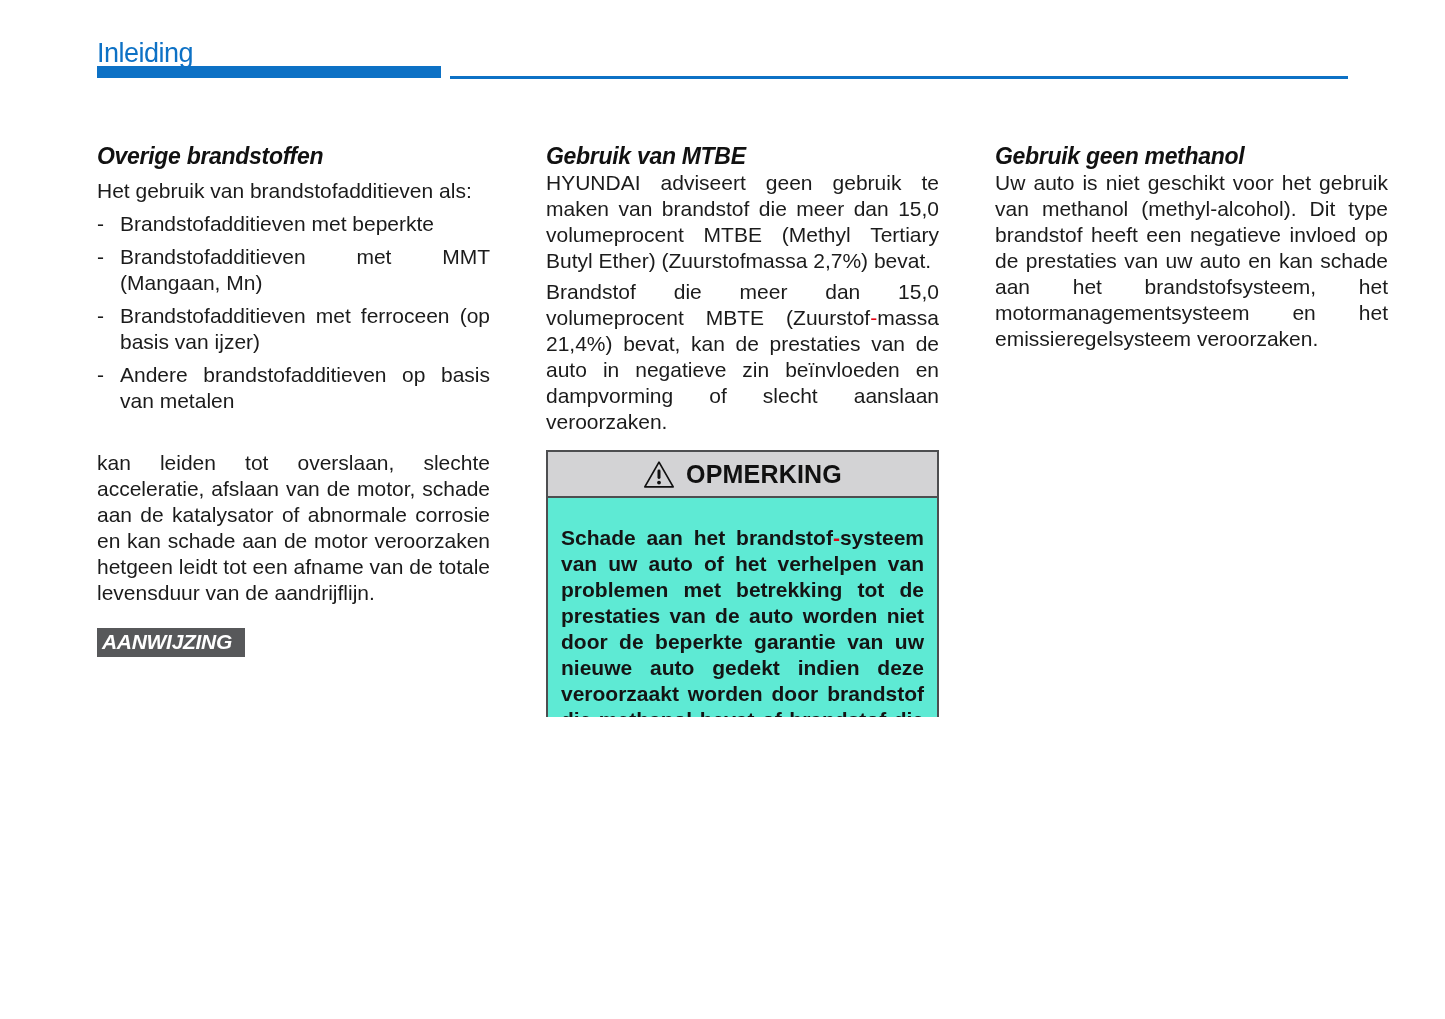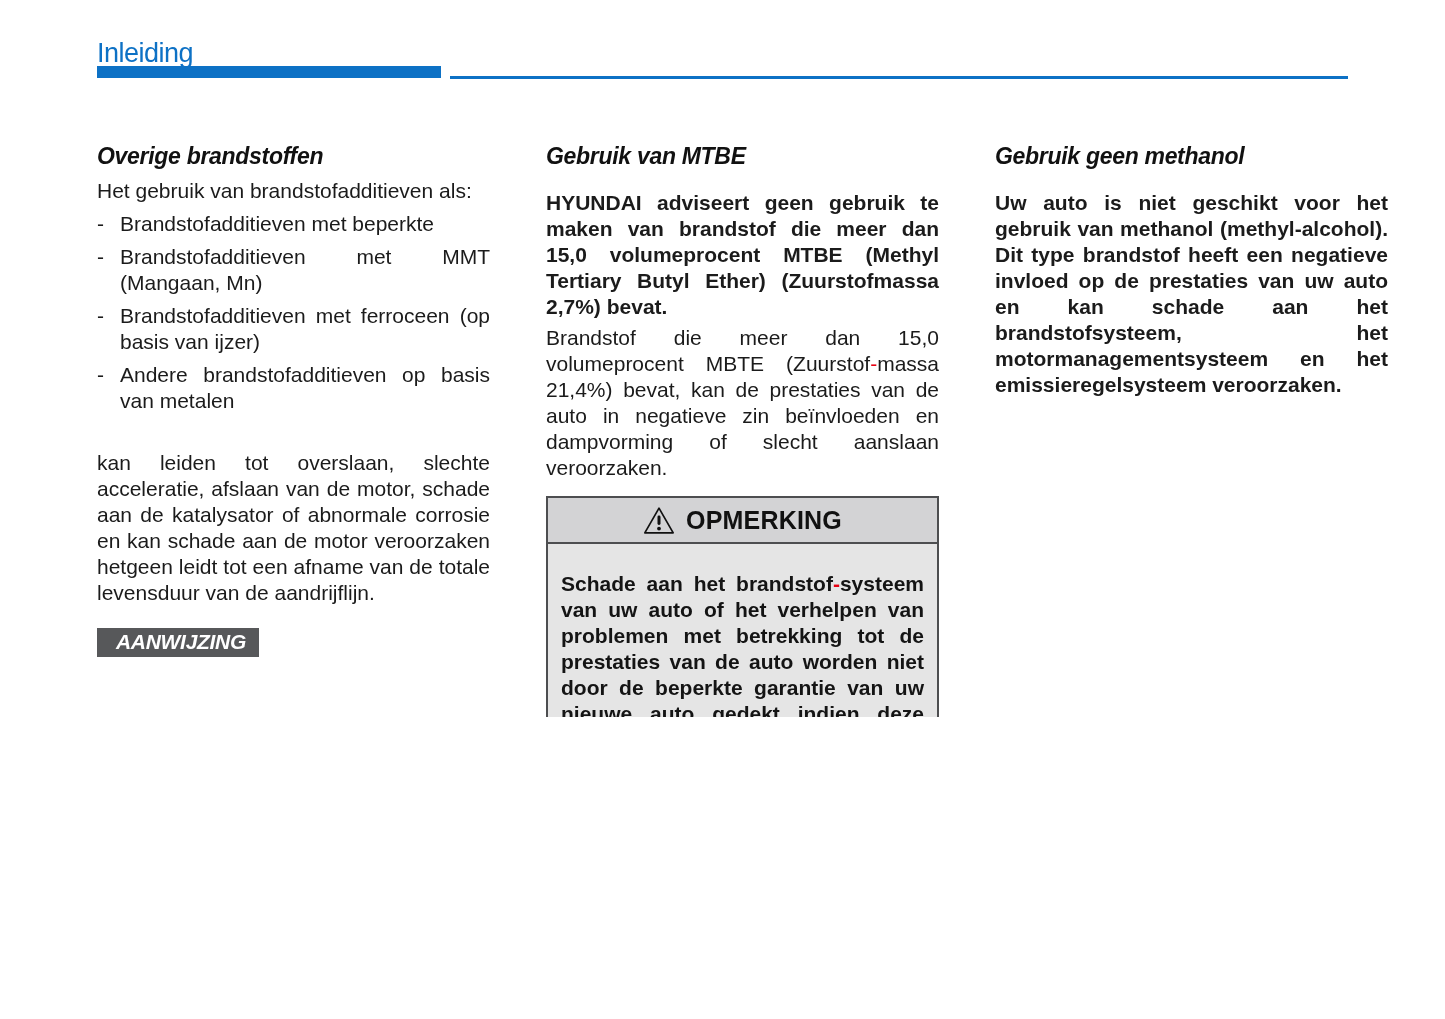--- a/index.html
+++ b/index.html
@@ -49,33 +49,33 @@
   .li-text{ flex:1; font-size:21px; line-height:26px; text-align:justify; }
 
   .para-main{ margin-top:36px; }
 
   .label{
     display:inline-block;
     margin-top:22px;
     background:#57585a; color:#ffffff;
     font-size:21px; font-weight:bold; font-style:italic;
     line-height:28px;
-    padding:0 13px 1px 19px;
+    padding:0 13px 1px 5px;
     letter-spacing:-0.3px;
   }
   .bold-para{ font-weight:bold; margin-top:16px; }
 
-  .p1{ margin-top:20px;font-weight:bold; }
+  .p1{ margin-top:0; }
   .p2{ margin-top:5px; }
 
   
   .note-box{
     margin-top:15px;
     border:2px solid #4d4e50;
-    background:#e5e5e5;
+    background:#5eead4;
   }
   .note-header{
     height:46px;
     background:#d3d3d5;
     border-bottom:2px solid #4d4e50;
     display:flex; align-items:center; justify-content:center;
     gap:11px;
   }
   .note-title{
     font-size:25px; font-weight:bold; color:#111;

